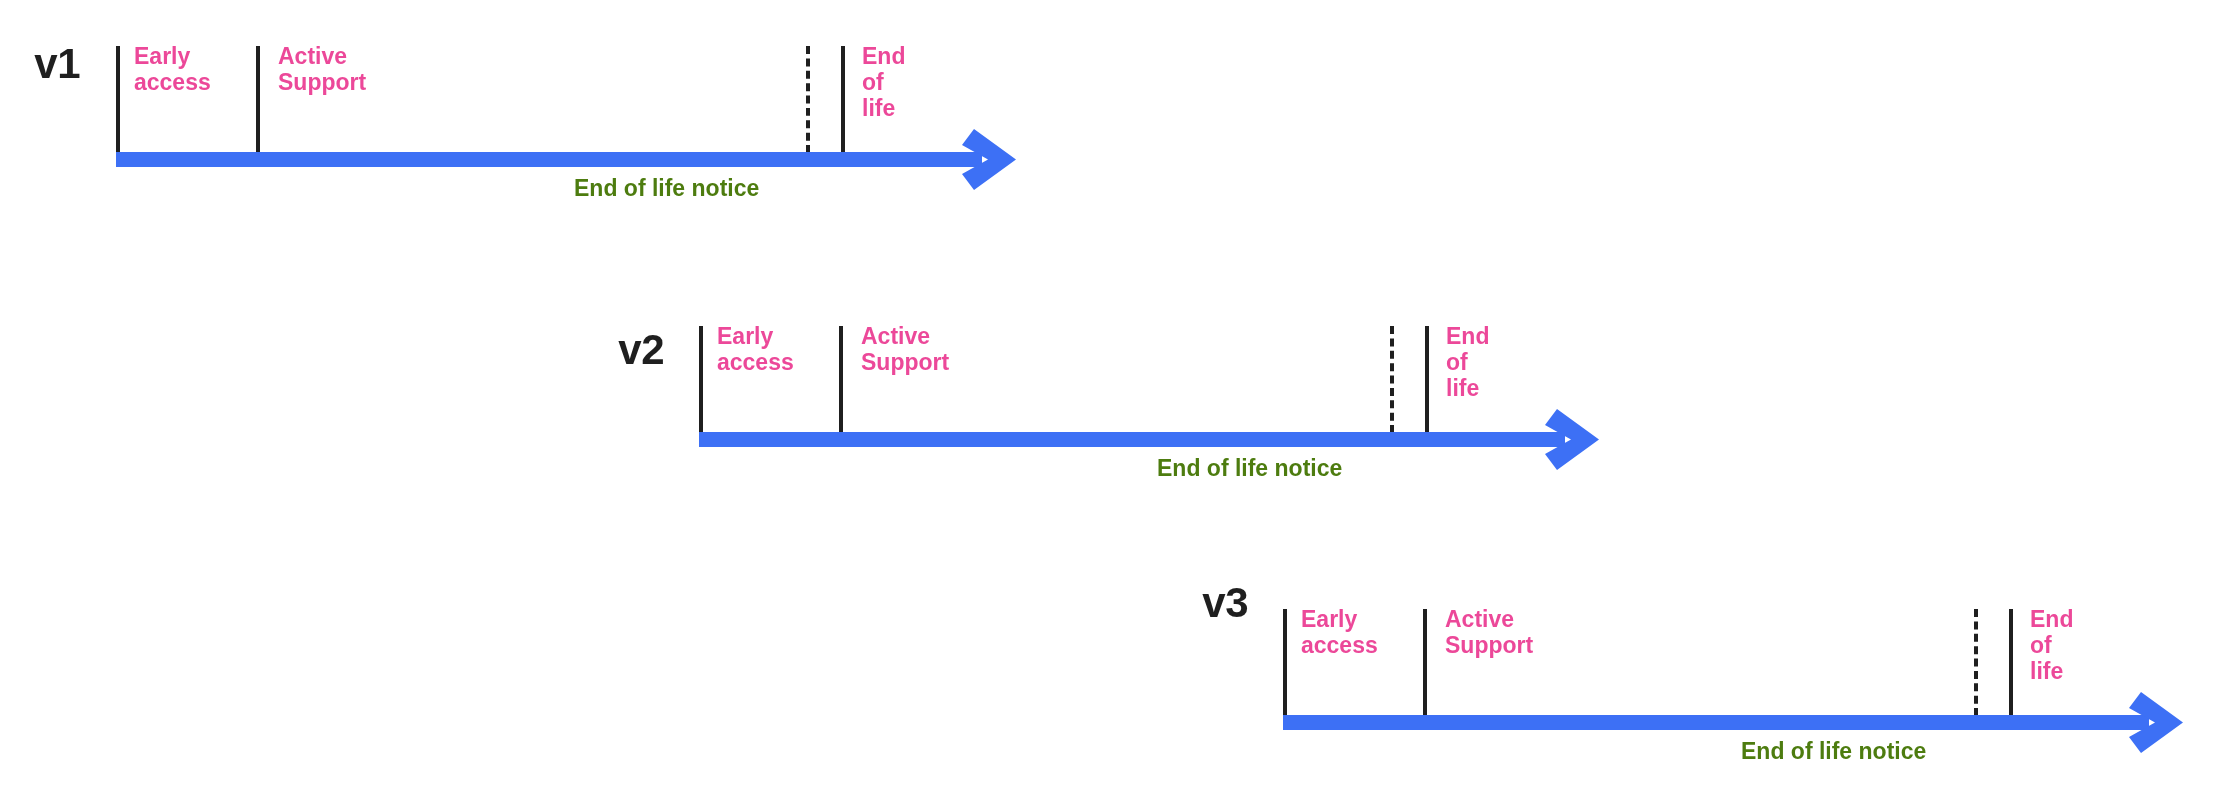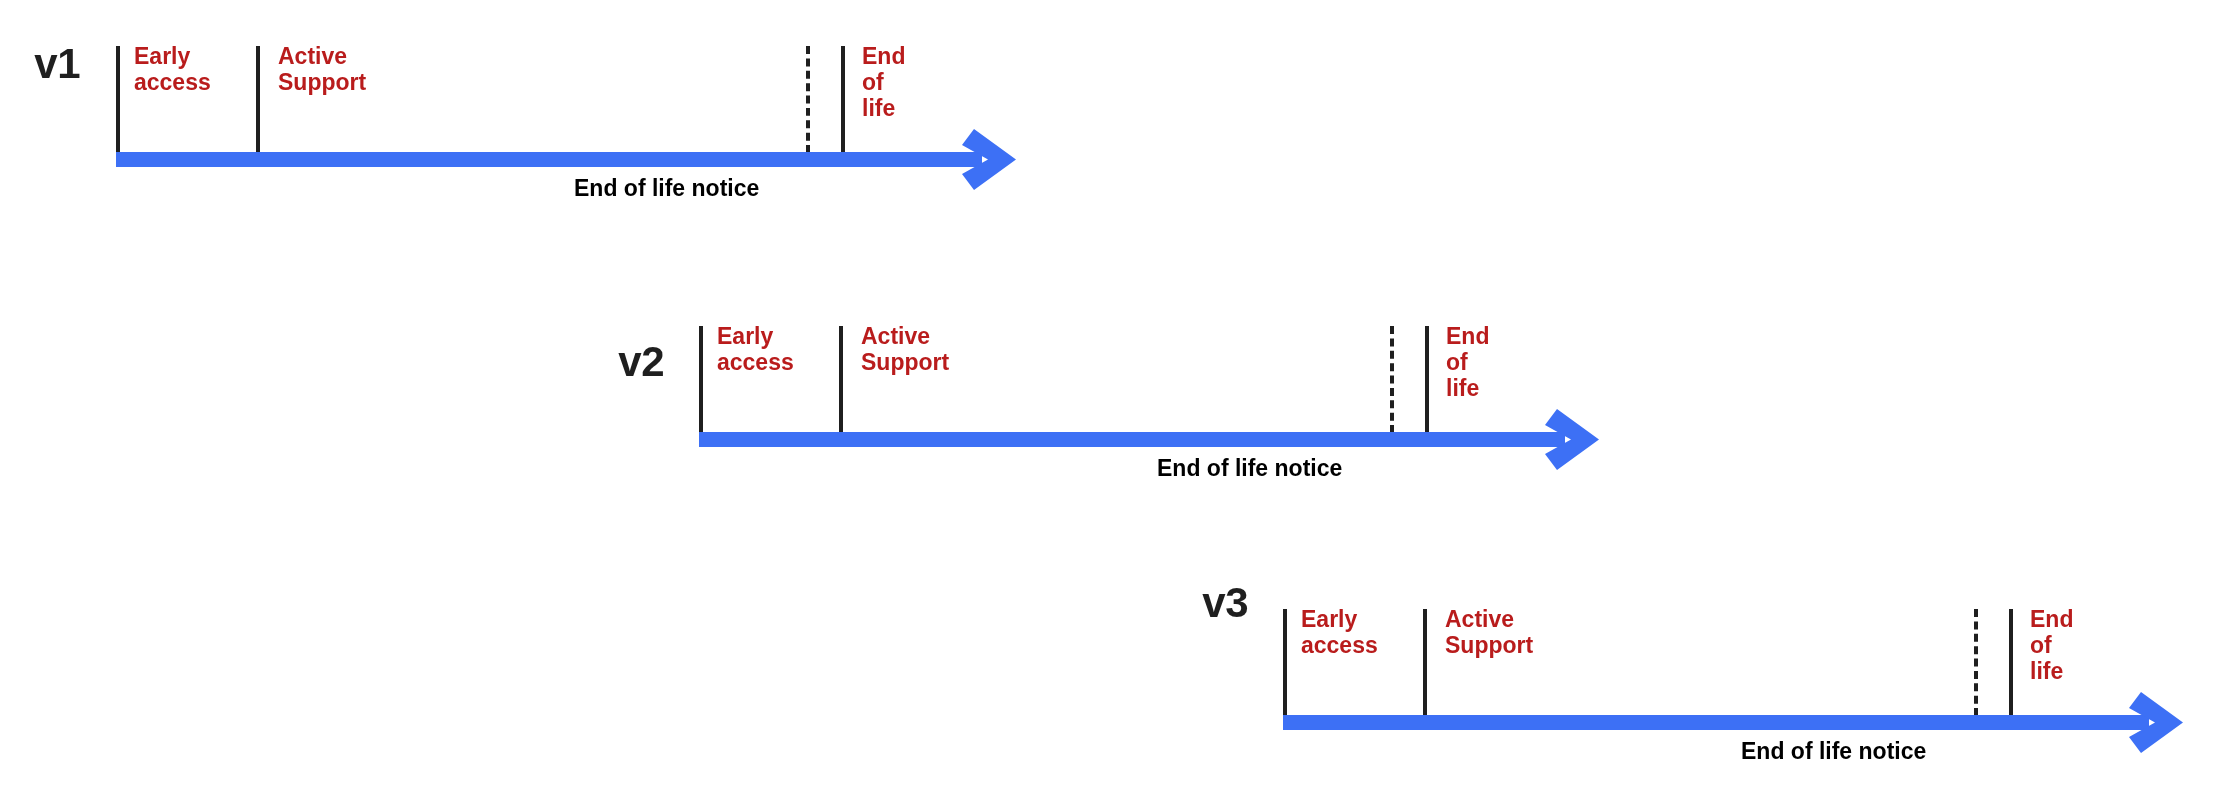--- a/index.html
+++ b/index.html
@@ -50,21 +50,21 @@
     width: 0;
     background: none;
     border-left: 4px dashed #1f1f1f;
   }
 
   
   .phase-label {
     position: absolute;
     font-size: 23px;
     font-weight: 700;
-    color: #b91c1c;
+    color: #ec4899;
     line-height: 1.14;
     white-space: pre-line;
   }
 
   
   .bar {
     position: absolute;
     height: 15px;
     background: #3D70F5;
   }
@@ -73,21 +73,21 @@
   .arrowhead {
     position: absolute;
     overflow: visible;
   }
 
   
   .bar-caption {
     position: absolute;
     font-size: 23px;
     font-weight: 700;
-    color: #000000;
+    color: #4d7c0f;
     white-space: nowrap;
   }
 </style>
 </head>
 <body>
 
 <div id="canvas">
 
   <div class="timeline-row">
 
@@ -110,21 +110,21 @@
 
     <svg class="arrowhead" style="left:962px; top:125px;" width="70" height="70" viewBox="0 0 70 70">
       <path d="M 12 4 L 54 34.5 L 12 65 L 0 49 L 26 34.5 L 0 20 Z" fill="#3D70F5"></path>
     </svg>
 
     <div class="bar-caption" style="left:574px; top:175px;">End of life notice</div>
   </div>
 
   <div class="timeline-row">
 
-    <div class="version-label" style="left:598px; top:341px; width:66px;">v2</div>
+    <div class="version-label" style="left:598px; top:329px; width:66px;">v2</div>
 
     <div class="tick" style="left:699px; top:326px; height:107px;"></div>
     <div class="tick" style="left:839px; top:326px; height:107px;"></div>
     <div class="tick dashed" style="left:1390px; top:326px; height:107px;"></div>
     <div class="tick" style="left:1425px; top:326px; height:107px;"></div>
 
     <div class="phase-label" style="left:717px; top:323px;">Early
 access</div>
     <div class="phase-label" style="left:861px; top:323px;">Active Support</div>
     <div class="phase-label" style="left:1446px; top:323px;">End of life</div>

